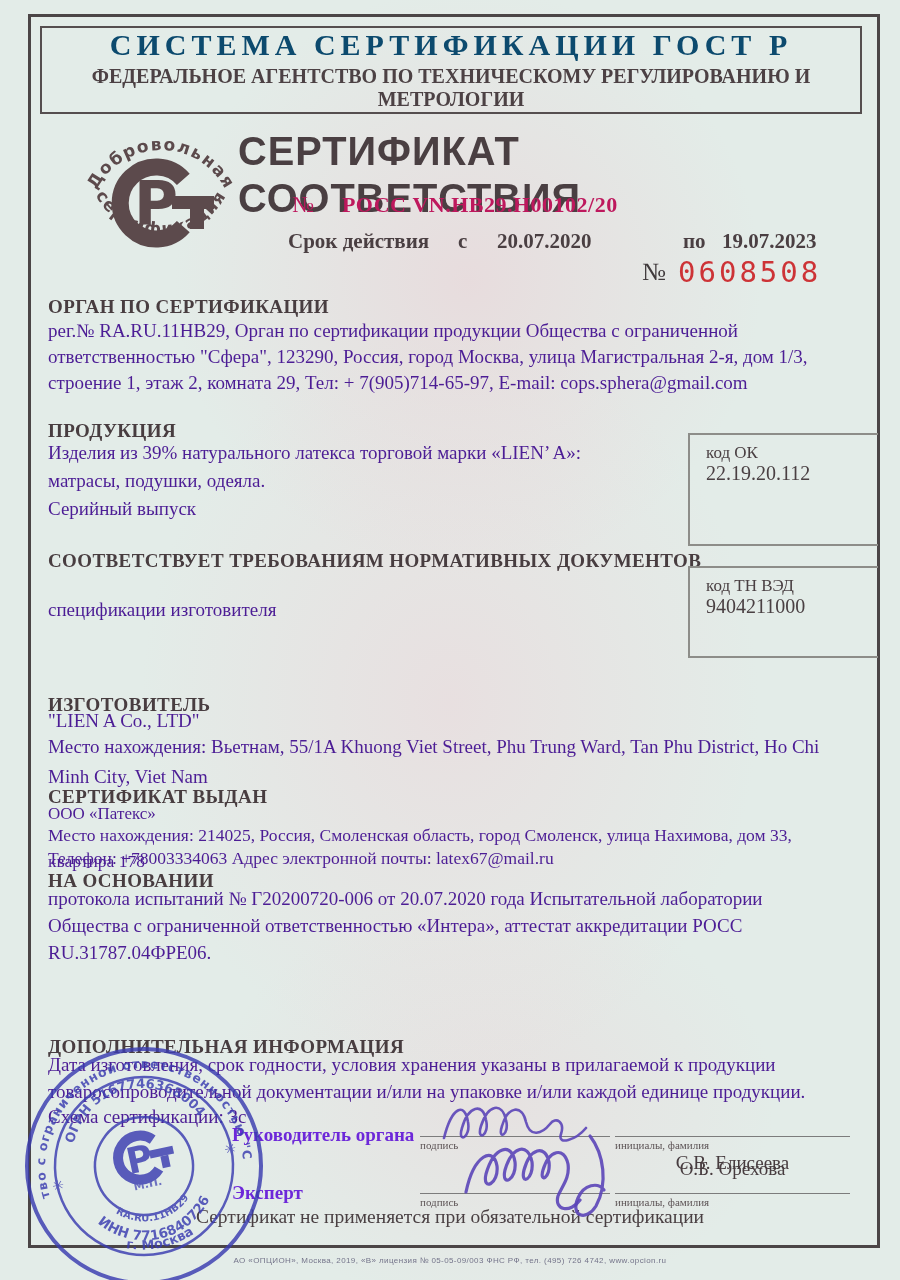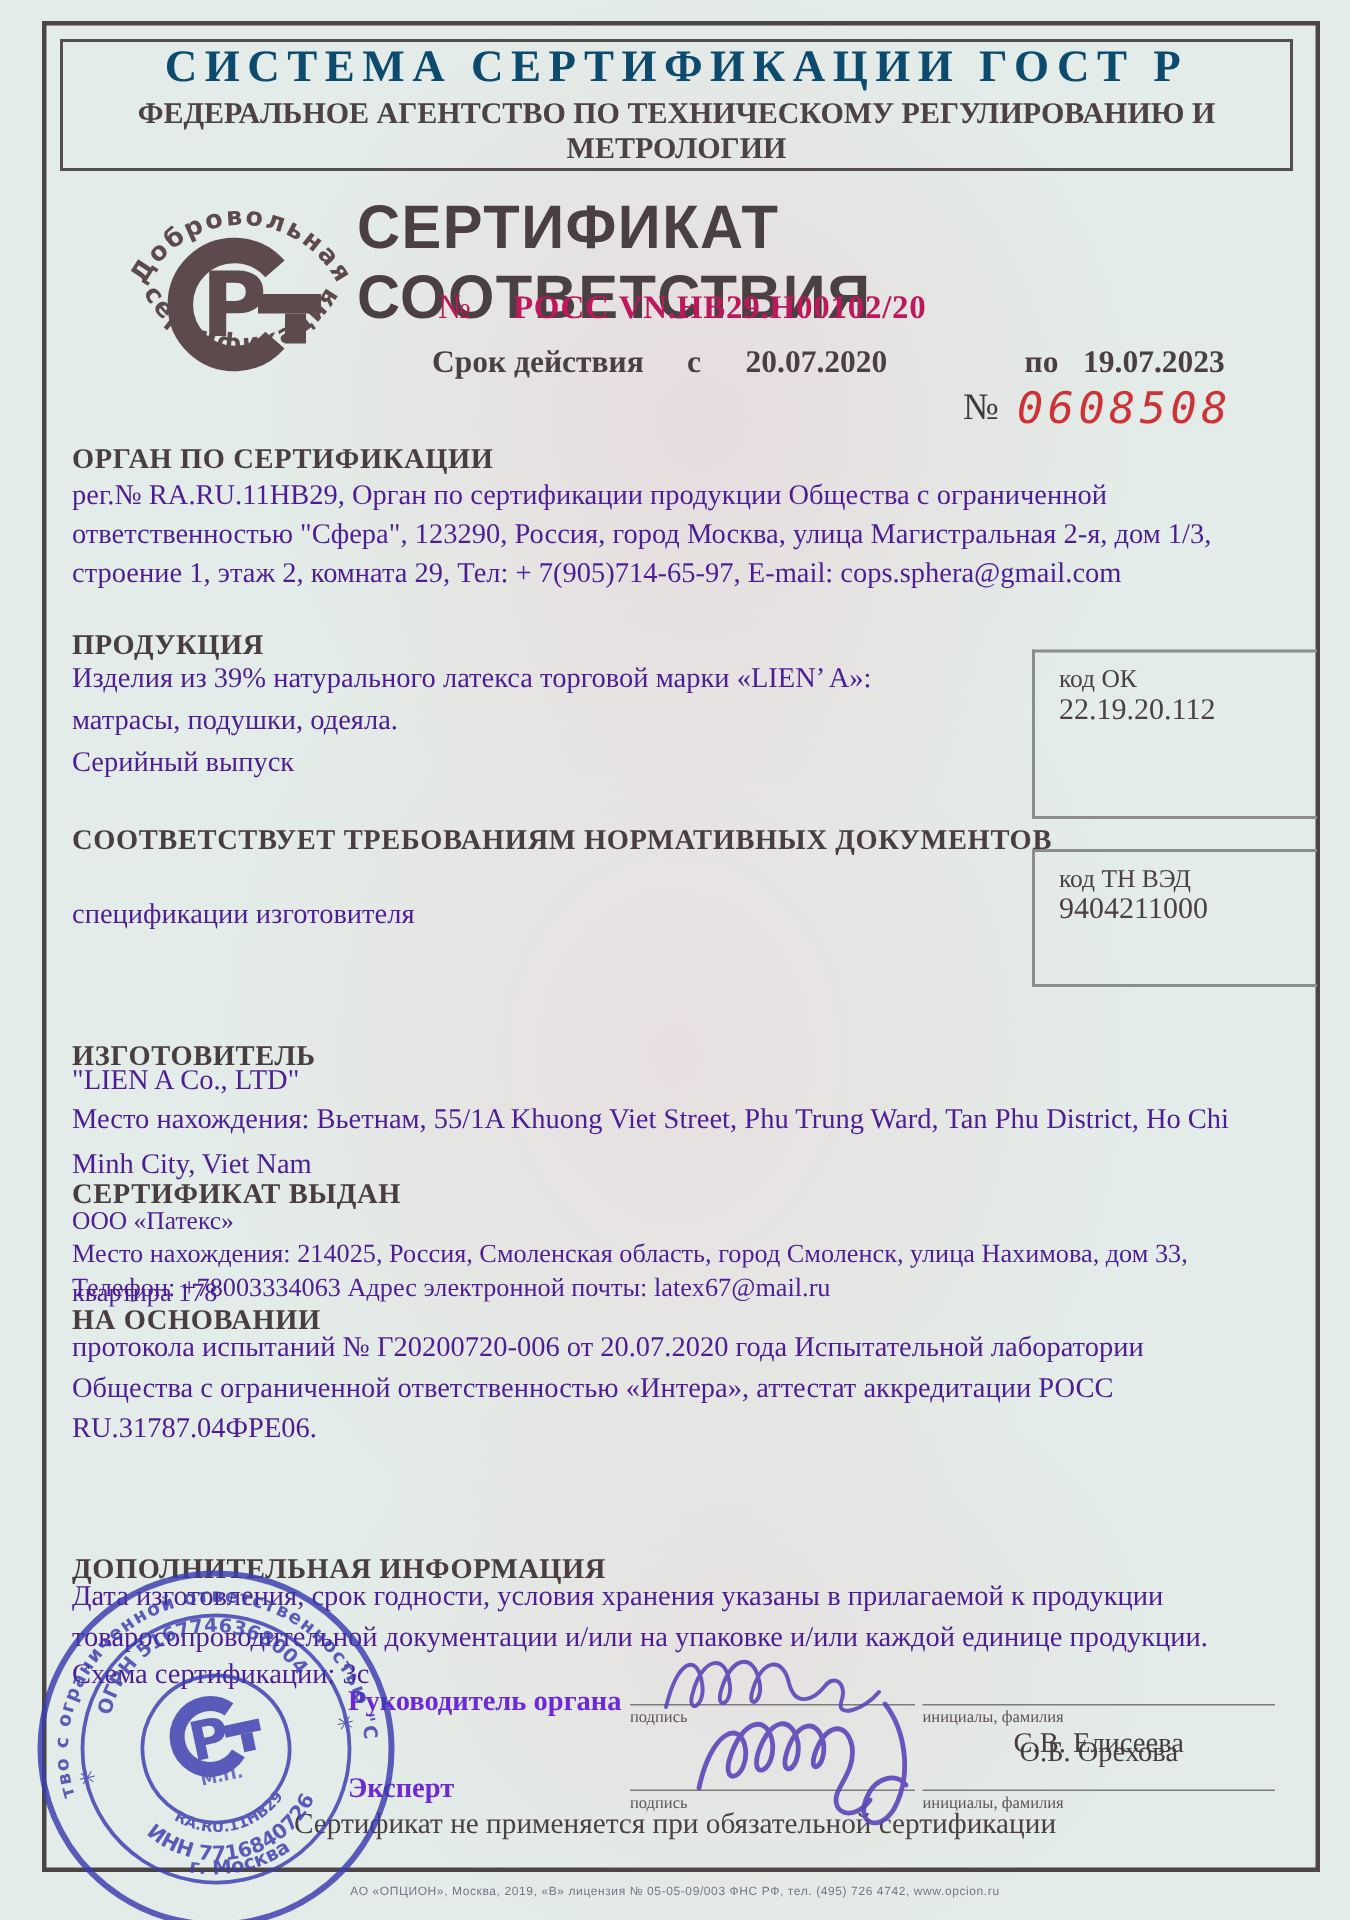--- a/index.html
+++ b/index.html
@@ -39,21 +39,21 @@
     transform:scaleX(.97);transform-origin:left;
   }
   .certno-row{left:292px;top:192px;font-size:22px;color:#be185d;}
   .certno-label{font-size:23px;}
   .certno-val{font-weight:bold;margin-left:28px;letter-spacing:.5px;}
   .validity{top:229px;font-size:21px;font-weight:bold;color:#4a3f42;}
   .rednum-label{left:642px;top:258px;font-size:25px;color:#403a3c;}
   .rednum{
     left:678px;top:255px;
     font-family:"DejaVu Sans Mono", monospace;
-    font-size:29px;color:#cd3336;letter-spacing:3px;font-style:italic;
+    font-size:29px;color:#cd3336;letter-spacing:3px;
   }
   .sec-head{font-size:19px;font-weight:bold;letter-spacing:.4px;color:#483d40;}
   .body-text{font-size:19px;line-height:26px;color:#4c1d95;}
   .code-box{
     left:688px;width:190px;
     border:2px solid #8d8d89;border-right:none;
     padding:8px 0 0 16px;box-sizing:border-box;
     color:#4a4043;
   }
   .code-label{font-size:17px;}

